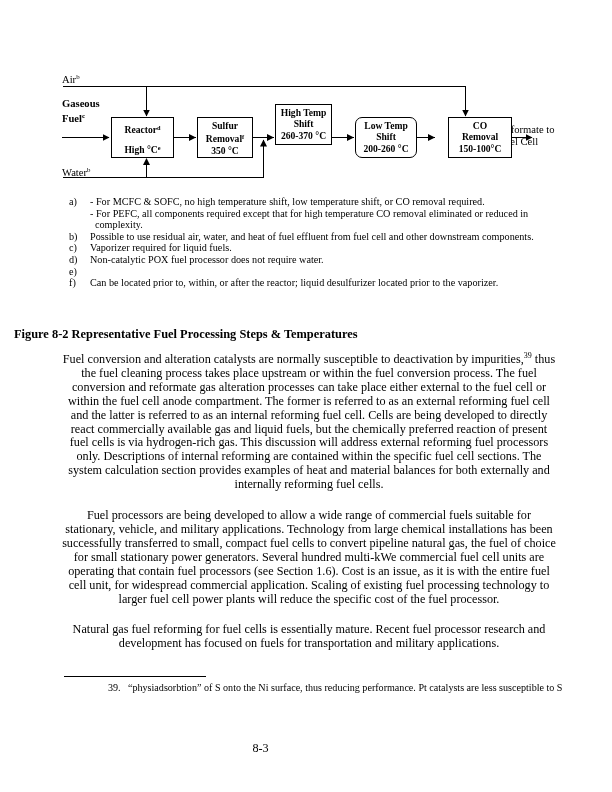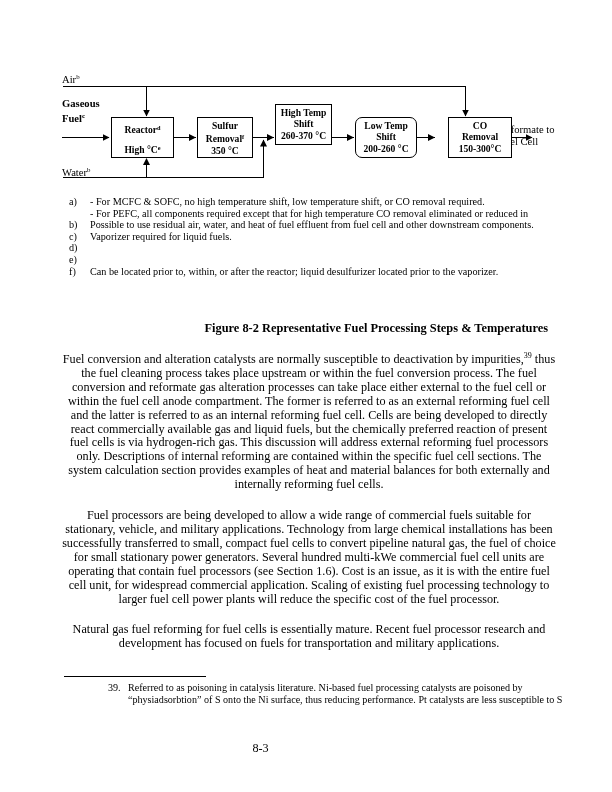--- a/index.html
+++ b/index.html
@@ -31,22 +31,22 @@
   .box-hts     { left:275px; top:104px; width:57px; height:41px; }
   .box-lts     { left:355px; top:117px; width:62px; height:41px;border-radius:7px; }
   .box-co      { left:436px; top:117px; width:64px; height:41px;margin-left:12px; }
   
   .fig-notes { position:absolute; left:69px; top:196px; font-size:10.2px; line-height:11.6px; }
   .note { display:flex; }
   .note-label { width:21px; flex:none; }
   .nline { display:block; white-space:nowrap; }
   .nline.cont { padding-left:5px; }
   
-  .caption { position:absolute; left:0; top:313px; width:540px; margin:8px;
-             text-align:right; font-size:12.4px; font-weight:bold; }
+  .caption { position:absolute; left:0; top:313px; width:540px; margin:14px;
+             text-align:left; font-size:12.4px; font-weight:bold; }
   
   .bodytext { position:absolute; left:62px; top:353px; width:494px;
               font-size:12.2px; line-height:13.9px; text-align:left; }
   .bodytext p { margin:0 0 17px 0;text-align:center; }
   .fn-ref { font-size:8px; vertical-align:5px; line-height:0; }
   
   .footnote-block { position:absolute; left:63px; top:671px; width:520px;
                     font-size:10.1px; line-height:11.7px; }
   .fn-rule { width:142px; height:0; border-top:1px solid #000; margin:5px 0 5px 1px; }
   .fn-row { display:flex; }
@@ -113,46 +113,50 @@
 
     <div class="box box-lts">
       <div>Low Temp</div>
       <div>Shift</div>
       <div>200-260 °C</div>
     </div>
 
     <div class="box box-co">
       <div>CO</div>
       <div>Removal</div>
-      <div>150-300°C</div>
+      <div>150-100°C</div>
     </div>
   </section>
 
   <section class="fig-notes">
     <div class="note">
       <span class="note-label">a)</span>
       <span class="note-text">
         <span class="nline">- For MCFC &amp; SOFC, no high temperature shift, low temperature shift, or CO removal required.</span>
         <span class="nline">- For PEFC, all components required except that for high temperature CO removal eliminated or reduced in</span>
+        <span class="nline cont">complexity.</span>
       </span>
     </div>
     <div class="note">
       <span class="note-label">b)</span>
       <span class="note-text">
           <span class="nline">Possible to use residual air, water, and heat of fuel effluent from fuel cell and other downstream components.</span>
         </span>
     </div>
     <div class="note">
       <span class="note-label">c)</span>
       <span class="note-text">
           <span class="nline">Vaporizer required for liquid fuels.</span>
         </span>
     </div>
     <div class="note">
       <span class="note-label">d)</span>
+      <span class="note-text">
+          <span class="nline">Non-catalytic POX fuel processor does not require water.</span>
+        </span>
     </div>
     <div class="note">
       <span class="note-label">e)</span>
     </div>
     <div class="note">
       <span class="note-label">f)</span>
       <span class="note-text">
           <span class="nline">Can be located prior to, within, or after the reactor; liquid desulfurizer located prior to the vaporizer.</span>
         </span>
     </div>
@@ -164,21 +168,20 @@
     <p><span>Fuel conversion and alteration catalysts are normally susceptible to deactivation by impurities,</span><sup class="fn-ref">39</sup><span> thus the fuel cleaning process takes place upstream or within the fuel conversion process.  The fuel conversion and reformate gas alteration processes can take place either external to the fuel cell or within the fuel cell anode compartment.  The former is referred to as an external reforming fuel cell and the latter is referred to as an internal reforming fuel cell.  Cells are being developed to directly react commercially available gas and liquid fuels, but the chemically preferred reaction of present fuel cells is via hydrogen-rich gas.  This discussion will address external reforming fuel processors only.  Descriptions of internal reforming are contained within the specific fuel cell sections.  The system calculation section provides examples of heat and material balances for both externally and internally reforming fuel cells.</span></p>
     <p>Fuel processors are being developed to allow a wide range of commercial fuels suitable for stationary, vehicle, and military applications.  Technology from large chemical installations has been successfully transferred to small, compact fuel cells to convert pipeline natural gas, the fuel of choice for small stationary power generators.  Several hundred multi-kWe commercial fuel cell units are operating that contain fuel processors (see Section 1.6).  Cost is an issue, as it is with the entire fuel cell unit, for widespread commercial application.  Scaling of existing fuel processing technology to larger fuel cell power plants will reduce the specific cost of the fuel processor.</p>
     <p>Natural gas fuel reforming for fuel cells is essentially mature.  Recent fuel processor research and development has focused on fuels for transportation and military applications.</p>
   </section>
 
   <footer class="footnote-block">
     <div class="fn-rule"></div>
     <div class="fn-row">
       <span class="fn-num">39.</span>
       <span class="fn-text">
-        <span class="fn-line">Referred to as poisoning in catalysis literature.  Ni-based fuel processing catalysts are poisoned by</span>
         <span class="fn-line">“physiadsorbtion” of S onto the Ni surface, thus reducing performance.  Pt catalysts are less susceptible to S</span>
       </span>
     </div>
   </footer>
 
   <div class="page-number">8-3</div>
 
 </div>
 
 </body></html>

